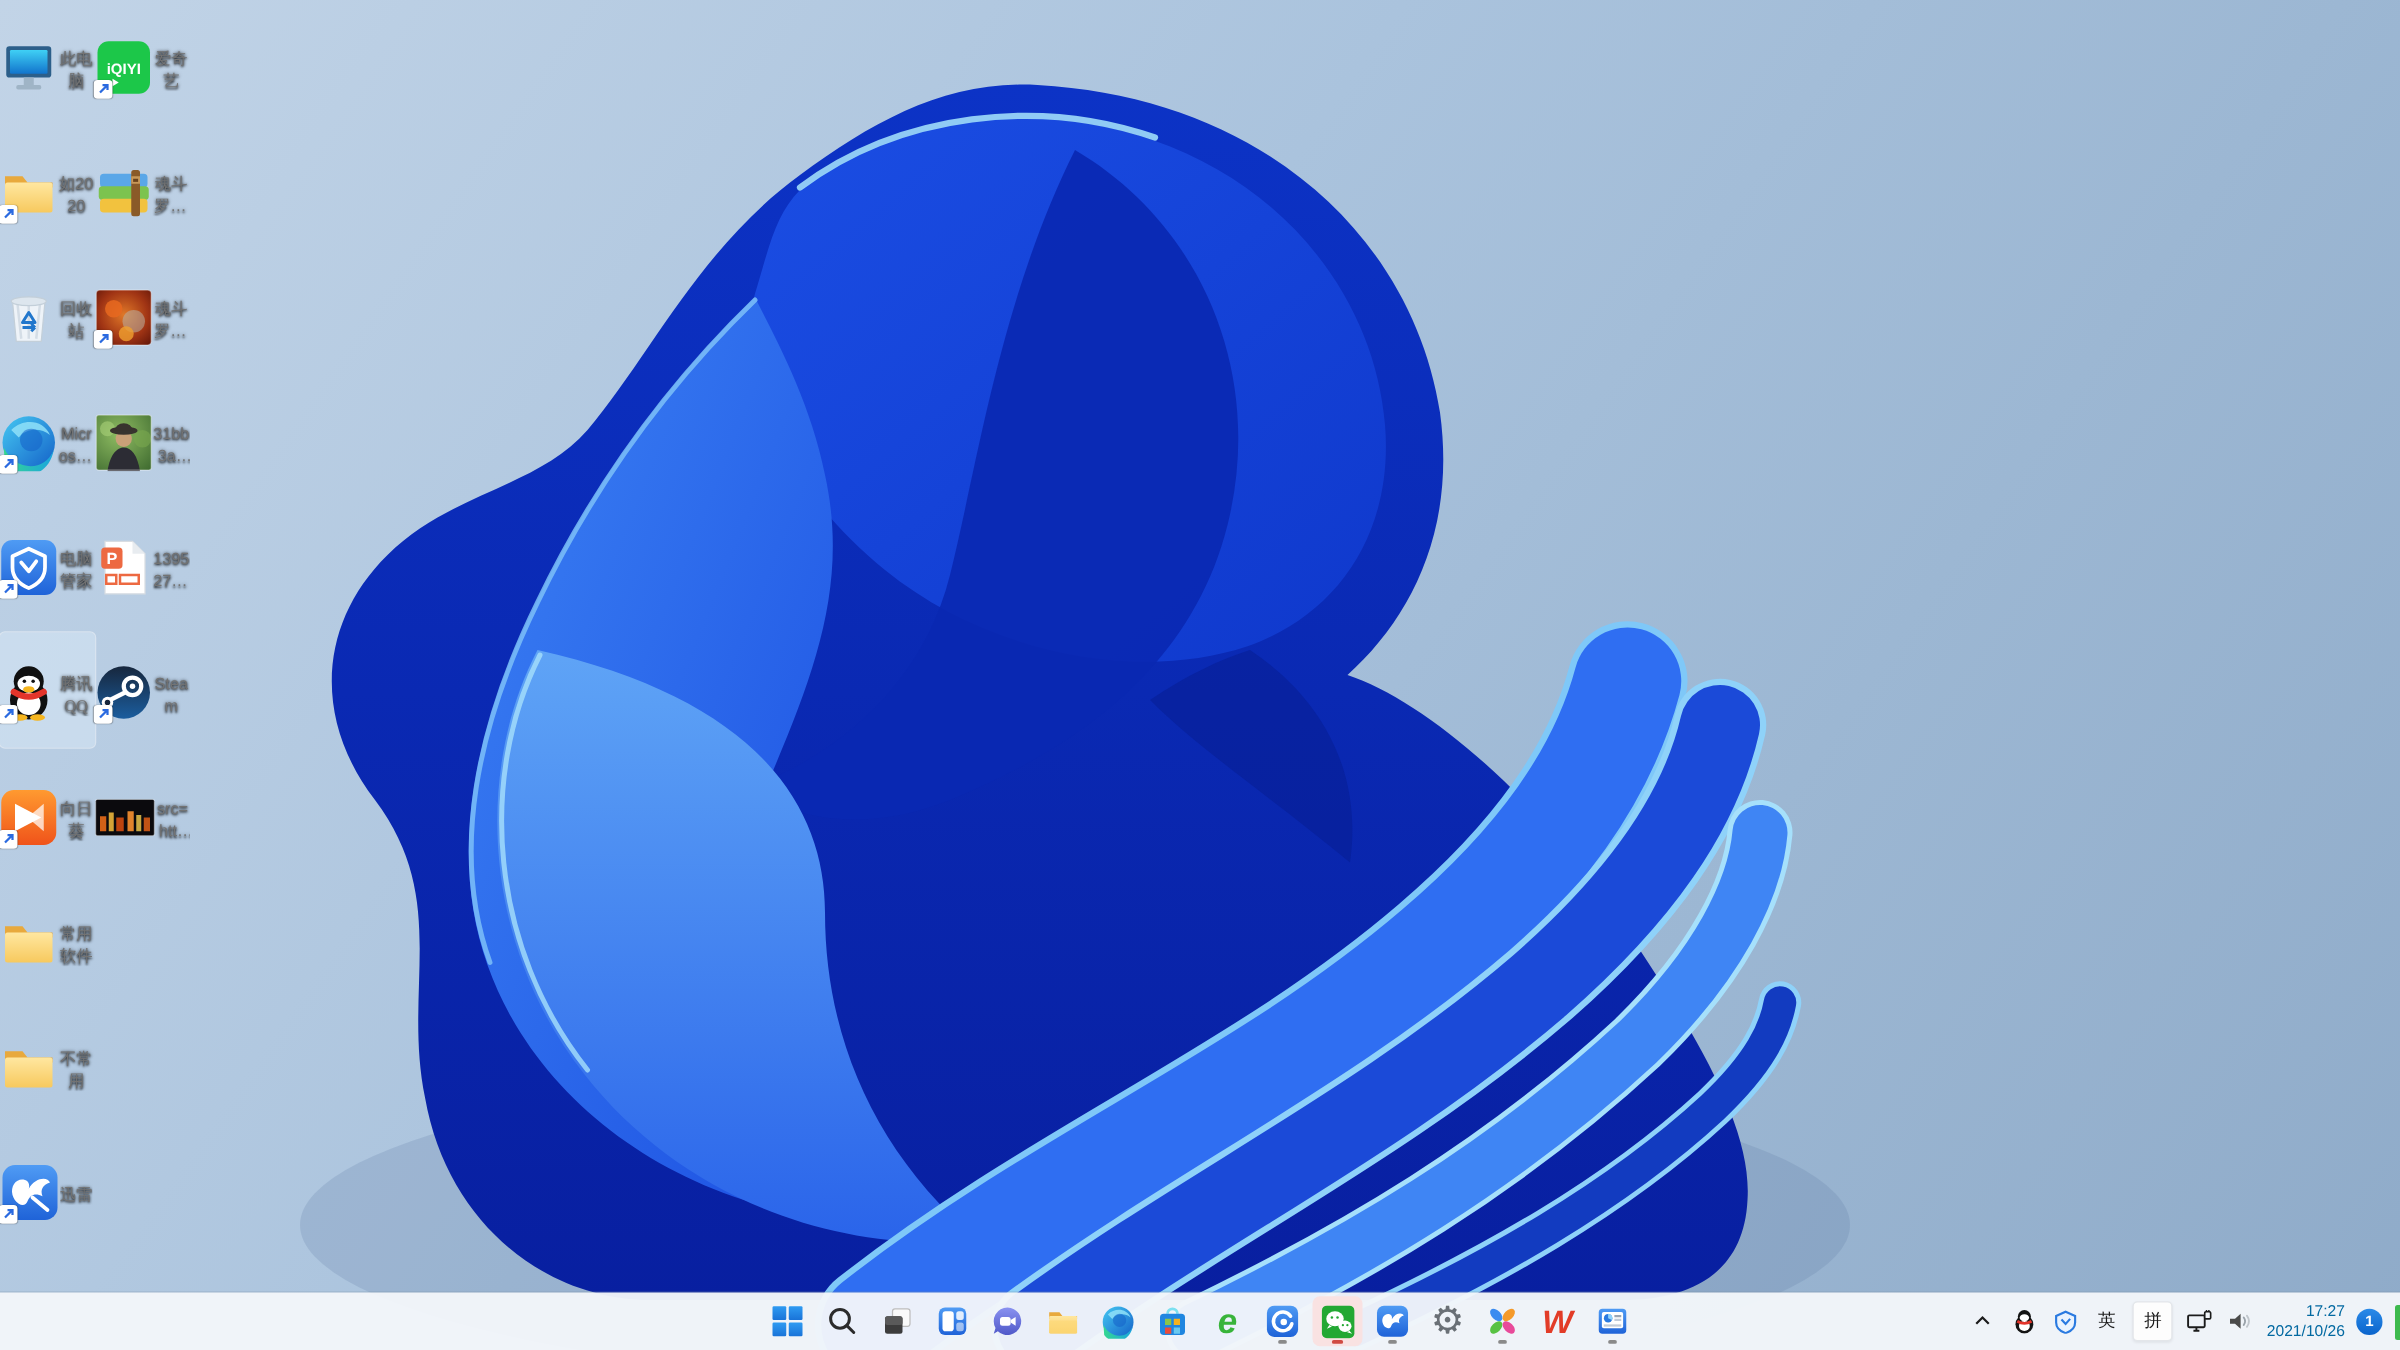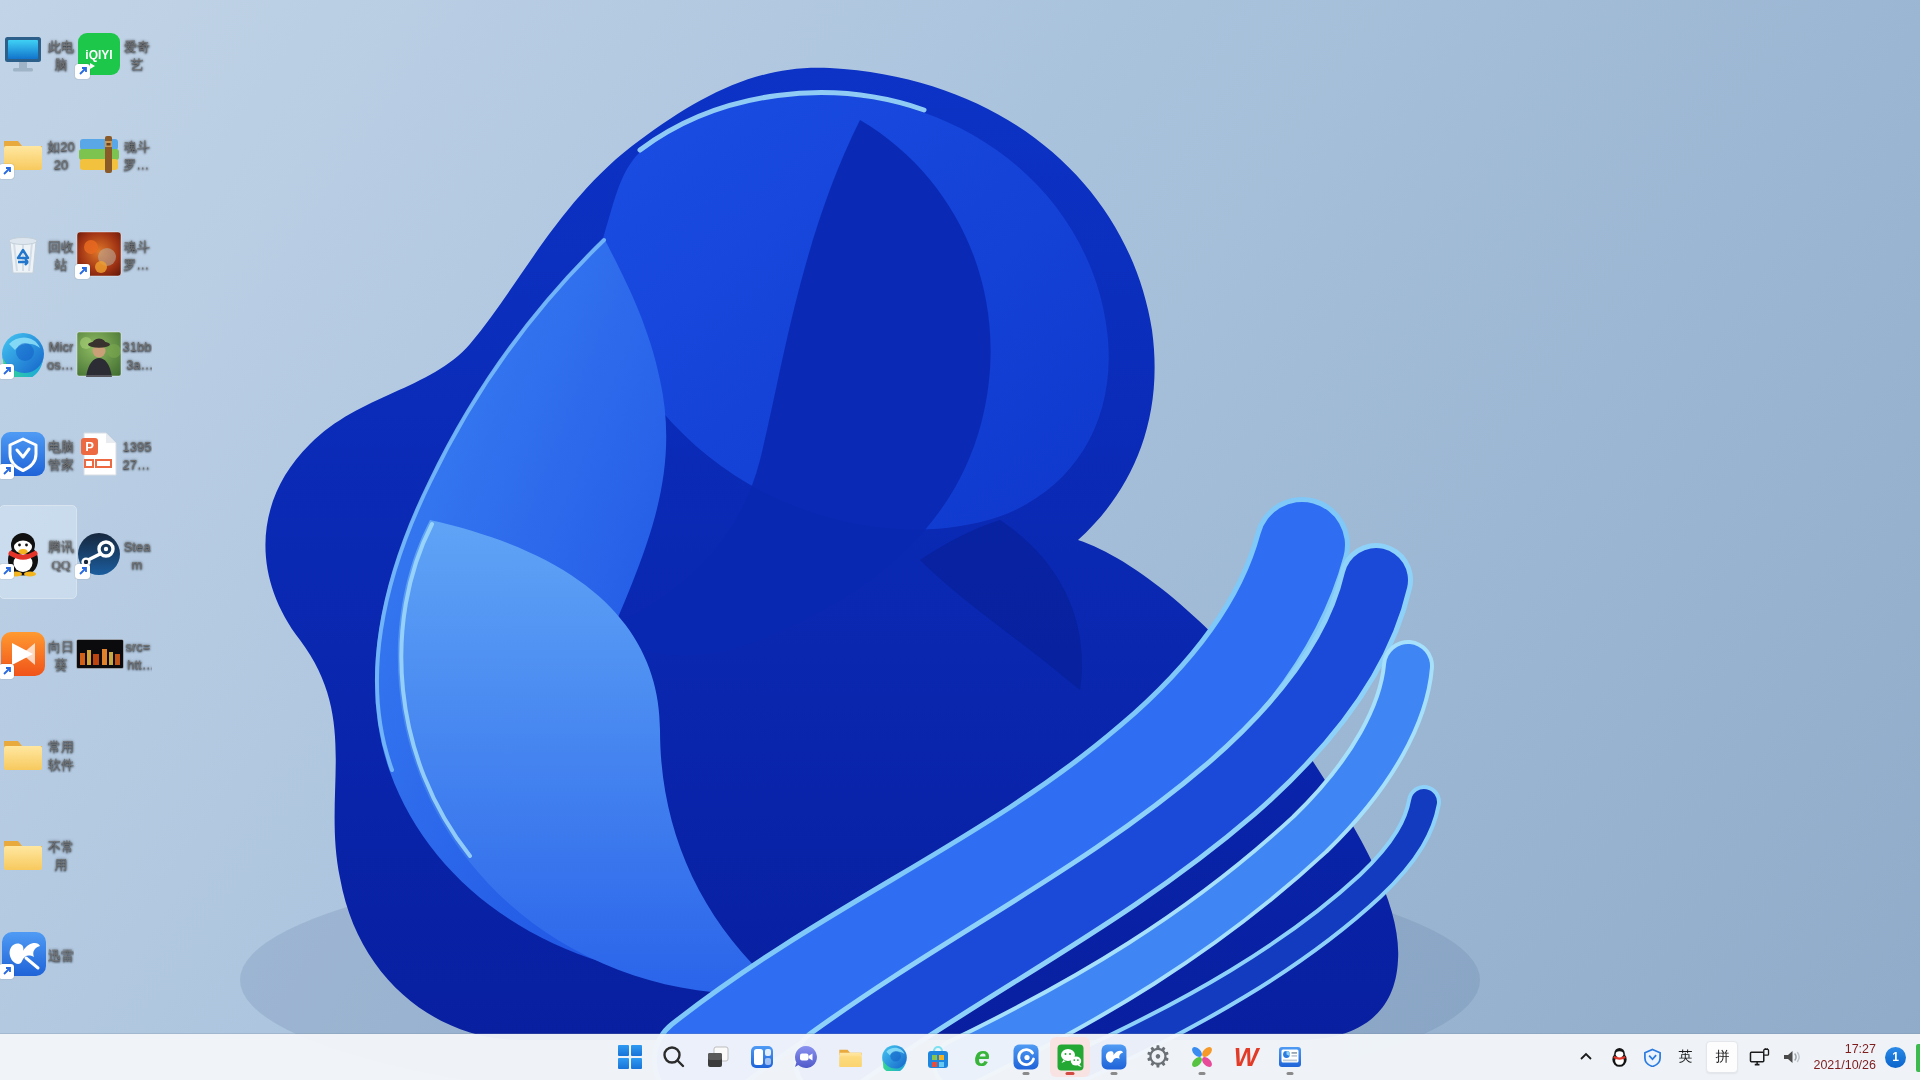--- a/index.html
+++ b/index.html
@@ -37,21 +37,21 @@
     width:7px; height:3px; border-radius:2px; background:#8a8a8a; }
   .tb-btn .dash.red { background:#d04a42; width:9px; }
   .glyph { font-weight:bold; line-height:1; }
 
   .tray { position:absolute; right:0; top:0; height:46px; display:flex; align-items:center; gap:9px; padding-right:14px; }
   .tray-item { display:flex; align-items:center; justify-content:center; height:34px; min-width:24px;
     border-radius:4px; cursor:pointer; color:#1b1b1b; }
   .ime { font-size:14px; color:#1b1b1b; padding:0 4px; }
   .ime.box { background:#fdfdfd; border:1px solid #e3e6ea; border-radius:4px; width:32px; height:32px;
     display:flex; align-items:center; justify-content:center; box-shadow:0 1px 2px rgba(0,0,0,.06); }
-  .clock { text-align:right; font-size:12.5px; color:#7f1d1d; line-height:1.3; cursor:pointer; }
+  .clock { text-align:right; font-size:12.5px; color:#0369a1; line-height:1.3; cursor:pointer; }
   .badge { width:21px; height:21px; border-radius:50%; background:linear-gradient(#2a8ae8,#0a64cc);
     color:#fff; font-size:12px; font-weight:bold; display:flex; align-items:center; justify-content:center; cursor:pointer; }
   .edge-sliver { position:absolute; right:0; bottom:8px; width:4px; height:28px; background:#3dba4e; border-radius:2px 0 0 2px; }
 </style>
 </head>
 <body>
 
 <svg width="0" height="0" style="position:absolute">
   <defs>
     <linearGradient id="gDeep" x1="0" y1="0" x2="0" y2="1">

